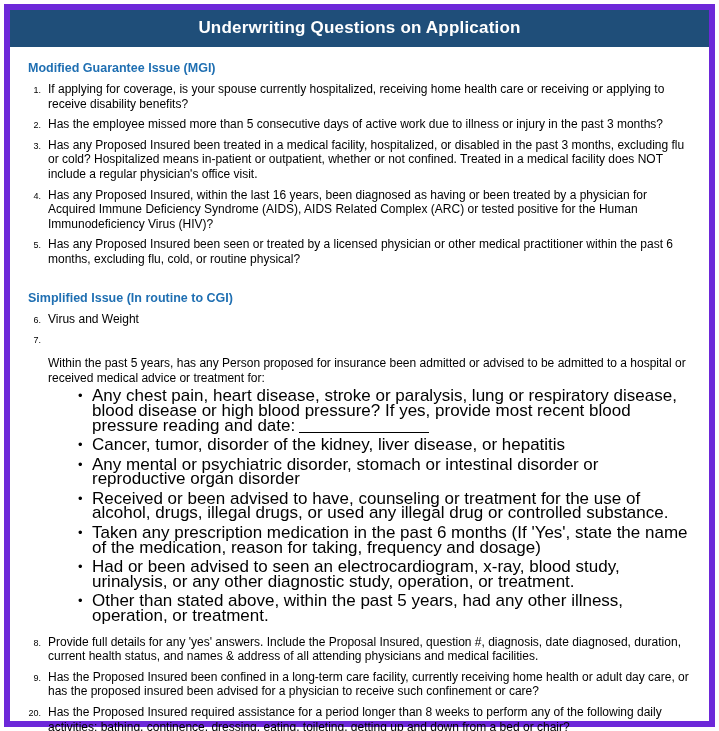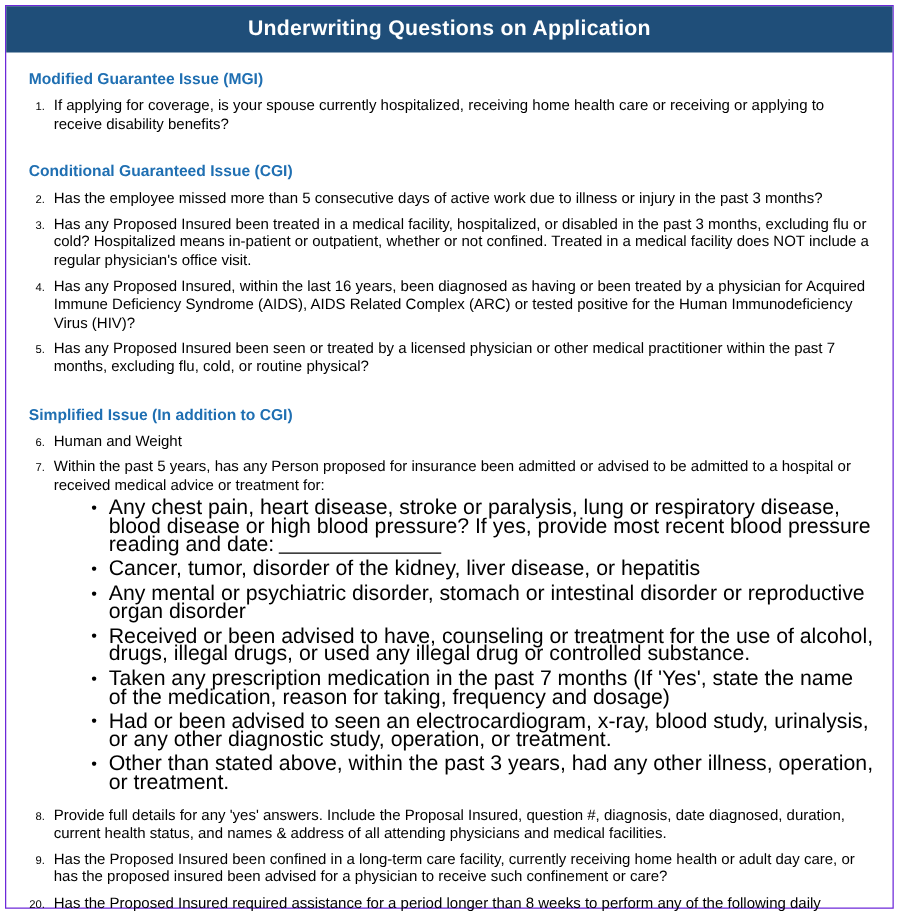--- a/index.html
+++ b/index.html
@@ -19,21 +19,21 @@
     box-sizing: border-box;
     background: #ffffff;
     position: relative;
   }
   .doc-frame {
     position: absolute;
     left: 4px;
     top: 4px;
     right: 4px;
     bottom: 4px;
-    border: 1px solid #6d28d9;
+    border: 6px solid #6d28d9;
     box-sizing: border-box;
     background: #ffffff;
   }
   .title-bar {
     background: #1F4E79;
     color: #ffffff;
     text-align: center;
     font-weight: bold;
     font-size: 17px;
     letter-spacing: 0.2px;
@@ -122,78 +122,77 @@
     <div class="content">
 
       <div class="section-head first">Modified Guarantee Issue (MGI)</div>
       <ul class="qlist">
         <li class="qitem">
           <span class="qnum">1.</span>
           <span class="qtext">If applying for coverage, is your spouse currently hospitalized, receiving home health care or receiving or applying to receive disability benefits?</span>
         </li>
       </ul>
 
-      <div class="section-head">Conditional Guaranteed Issue (CGI)</div>
       <ul class="qlist">
         <li class="qitem">
           <span class="qnum">2.</span>
           <span class="qtext">Has the employee missed more than 5 consecutive days of active work due to illness or injury in the past 3 months?</span>
         </li>
         <li class="qitem">
           <span class="qnum">3.</span>
           <span class="qtext">Has any Proposed Insured been treated in a medical facility, hospitalized, or disabled in the past 3 months, excluding flu or cold? Hospitalized means in-patient or outpatient, whether or not confined. Treated in a medical facility does NOT include a regular physician's office visit.</span>
         </li>
         <li class="qitem">
           <span class="qnum">4.</span>
           <span class="qtext">Has any Proposed Insured, within the last 16 years, been diagnosed as having or been treated by a physician for Acquired Immune Deficiency Syndrome (AIDS), AIDS Related Complex (ARC) or tested positive for the Human Immunodeficiency Virus (HIV)?</span>
         </li>
         <li class="qitem">
           <span class="qnum">5.</span>
-          <span class="qtext">Has any Proposed Insured been seen or treated by a licensed physician or other medical practitioner within the past 7 months, excluding flu, cold, or routine physical?</span>
+          <span class="qtext">Has any Proposed Insured been seen or treated by a licensed physician or other medical practitioner within the past 6 months, excluding flu, cold, or routine physical?</span>
         </li>
       </ul>
 
-      <div class="section-head">Simplified Issue (In addition to CGI)</div>
+      <div class="section-head">Simplified Issue (In routine to CGI)</div>
       <ul class="qlist">
         <li class="qitem">
           <span class="qnum">6.</span>
-          <span class="qtext">Human and Weight</span>
+          <span class="qtext">Virus and Weight</span>
         </li>
         <li class="qitem">
           <span class="qnum">7.</span>
-          <div style="flex:1;">
+          <div style="flex:1;margin-top:24px;">
             <div class="qtext">Within the past 5 years, has any Person proposed for insurance been admitted or advised to be admitted to a hospital or received medical advice or treatment for:</div>
             <ul class="bullets">
               <li class="bullet">
                 <span class="bullet-dot">•</span>
                 <span class="bullet-text"><span>Any chest pain, heart disease, stroke or paralysis, lung or respiratory disease, blood disease or high blood pressure? If yes, provide most recent blood pressure reading and date:</span><span class="fill-line"></span></span>
               </li>
               <li class="bullet">
                 <span class="bullet-dot">•</span>
                 <span class="bullet-text">Cancer, tumor, disorder of the kidney, liver disease, or hepatitis</span>
               </li>
               <li class="bullet">
                 <span class="bullet-dot">•</span>
                 <span class="bullet-text">Any mental or psychiatric disorder, stomach or intestinal disorder or reproductive organ disorder</span>
               </li>
               <li class="bullet">
                 <span class="bullet-dot">•</span>
                 <span class="bullet-text">Received or been advised to have, counseling or treatment for the use of alcohol, drugs, illegal drugs, or used any illegal drug or controlled substance.</span>
               </li>
               <li class="bullet">
                 <span class="bullet-dot">•</span>
-                <span class="bullet-text">Taken any prescription medication in the past 7 months (If 'Yes', state the name of the medication, reason for taking, frequency and dosage)</span>
+                <span class="bullet-text">Taken any prescription medication in the past 6 months (If 'Yes', state the name of the medication, reason for taking, frequency and dosage)</span>
               </li>
               <li class="bullet">
                 <span class="bullet-dot">•</span>
                 <span class="bullet-text">Had or been advised to seen an electrocardiogram, x-ray, blood study, urinalysis, or any other diagnostic study, operation, or treatment.</span>
               </li>
               <li class="bullet">
                 <span class="bullet-dot">•</span>
-                <span class="bullet-text">Other than stated above, within the past 3 years, had any other illness, operation, or treatment.</span>
+                <span class="bullet-text">Other than stated above, within the past 5 years, had any other illness, operation, or treatment.</span>
               </li>
             </ul>
           </div>
         </li>
         <li class="qitem">
           <span class="qnum">8.</span>
           <span class="qtext">Provide full details for any 'yes' answers. Include the Proposal Insured, question #, diagnosis, date diagnosed, duration, current health status, and names &amp; address of all attending physicians and medical facilities.</span>
         </li>
         <li class="qitem">
           <span class="qnum">9.</span>

